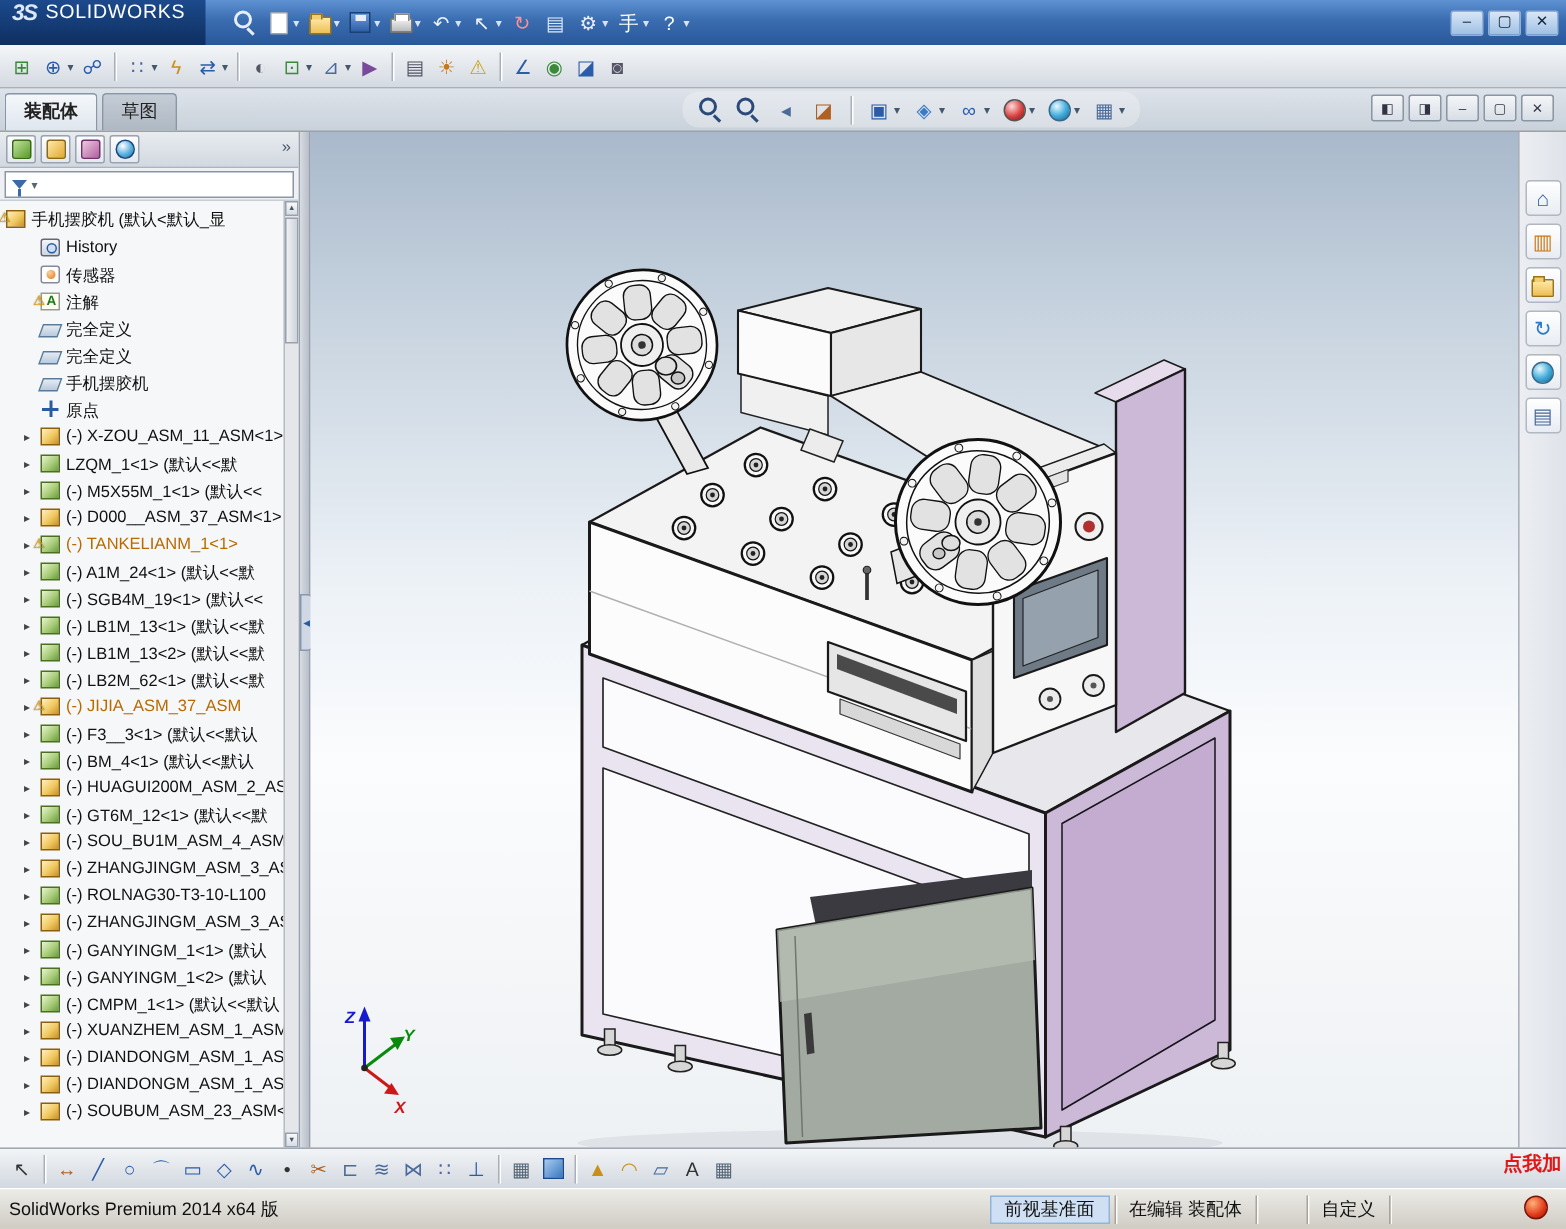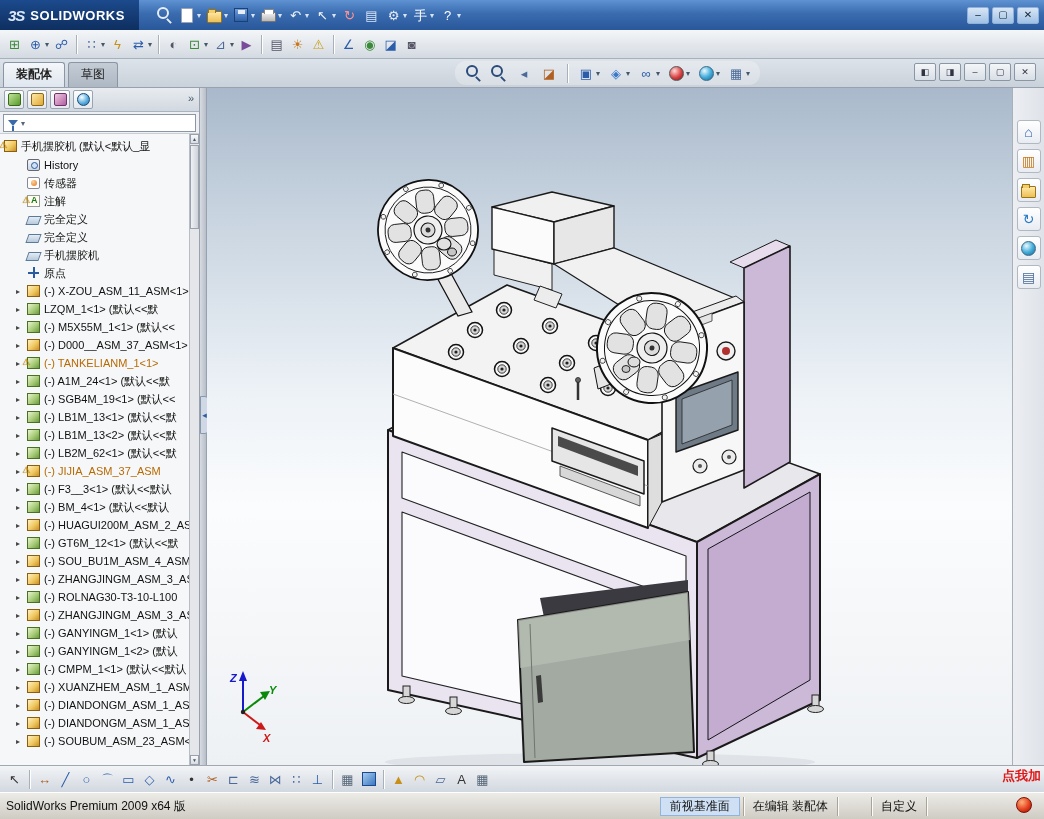--- a/index.html
+++ b/index.html
@@ -1,22 +1,22 @@
 <!DOCTYPE html>
 <html><head>
 <meta charset="utf-8">
 <style>
 *{margin:0;padding:0;box-sizing:border-box}
 html,body{width:1044px;height:819px}
 body{position:relative;font-family:"Liberation Sans","DejaVu Sans",sans-serif;font-size:12px;background:#d4d0c8;overflow:hidden;cursor:default}
 
 .titlebar{position:absolute;left:0;top:0;width:1044px;height:30px;background:linear-gradient(#5e92d2 0%,#3a6cb0 45%,#29589a 100%);display:flex;align-items:center;color:#fff}
-.brand{height:30px;display:flex;align-items:center;gap:6px;padding:0 14px 0 8px;background:linear-gradient(#1c4a8c,#0e2f60)}
+.brand{height:30px;display:flex;gap:6px;padding:0 14px 0 8px;background:linear-gradient(#1c4a8c,#0e2f60)}
 .brand .mark{font-style:italic;font-weight:bold;font-size:15px;color:#dce8f8;letter-spacing:-1px}
-.brand .bname{font-size:13px;font-weight:bold;letter-spacing:.5px}
+.brand .bname{font-size:13px;font-weight:normal;letter-spacing:.5px}
 .menus{display:flex;margin-left:6px}
 .menu{padding:4px 8px;font-size:12px}
 .qicons{display:flex;align-items:center;margin-left:16px;gap:1px}
 .winbtns{display:flex;gap:3px;margin-left:auto;margin-right:5px}
 .winbtn{width:22px;height:17px;border:1px solid #8fb0d8;border-radius:2px;background:linear-gradient(#d8e6f6,#9fc0e4);color:#123;display:flex;align-items:center;justify-content:center}
 .winbtn i{font-style:normal;font-size:10px;line-height:1}
 
 .tbtn{display:inline-flex;align-items:center;padding:1px 2px;border-radius:2px}
 .g{position:relative;width:17px;height:17px;display:inline-flex;align-items:center;justify-content:center;font-size:13px;line-height:1}
 .caret{margin-left:1px;font-size:8px;color:#45576b;display:inline-flex}
@@ -939,21 +939,21 @@
     <span class="tbtn">
       <span class="g" style="color: rgb(51, 51, 51);">A</span>
     </span>
 
     <span class="tbtn">
       <span class="g" style="color: rgb(85, 102, 119);">▦</span>
     </span>
   </div>
 
 <div class="statusbar">
-  <span class="sb-left">SolidWorks Premium 2009 x64 版</span>
+  <span class="sb-left">SolidWorks Premium 2014 x64 版</span>
   <span class="sb-seg sb-defined">前视基准面</span>
   <span class="sb-seg">在编辑 装配体</span>
   <span class="sb-gap1"></span>
   <span class="sb-seg">自定义</span>
   <span class="sb-end"></span>
 </div>
 
 <span class="watermark">点我加</span>
 <span class="watermark-dot"></span>
 

